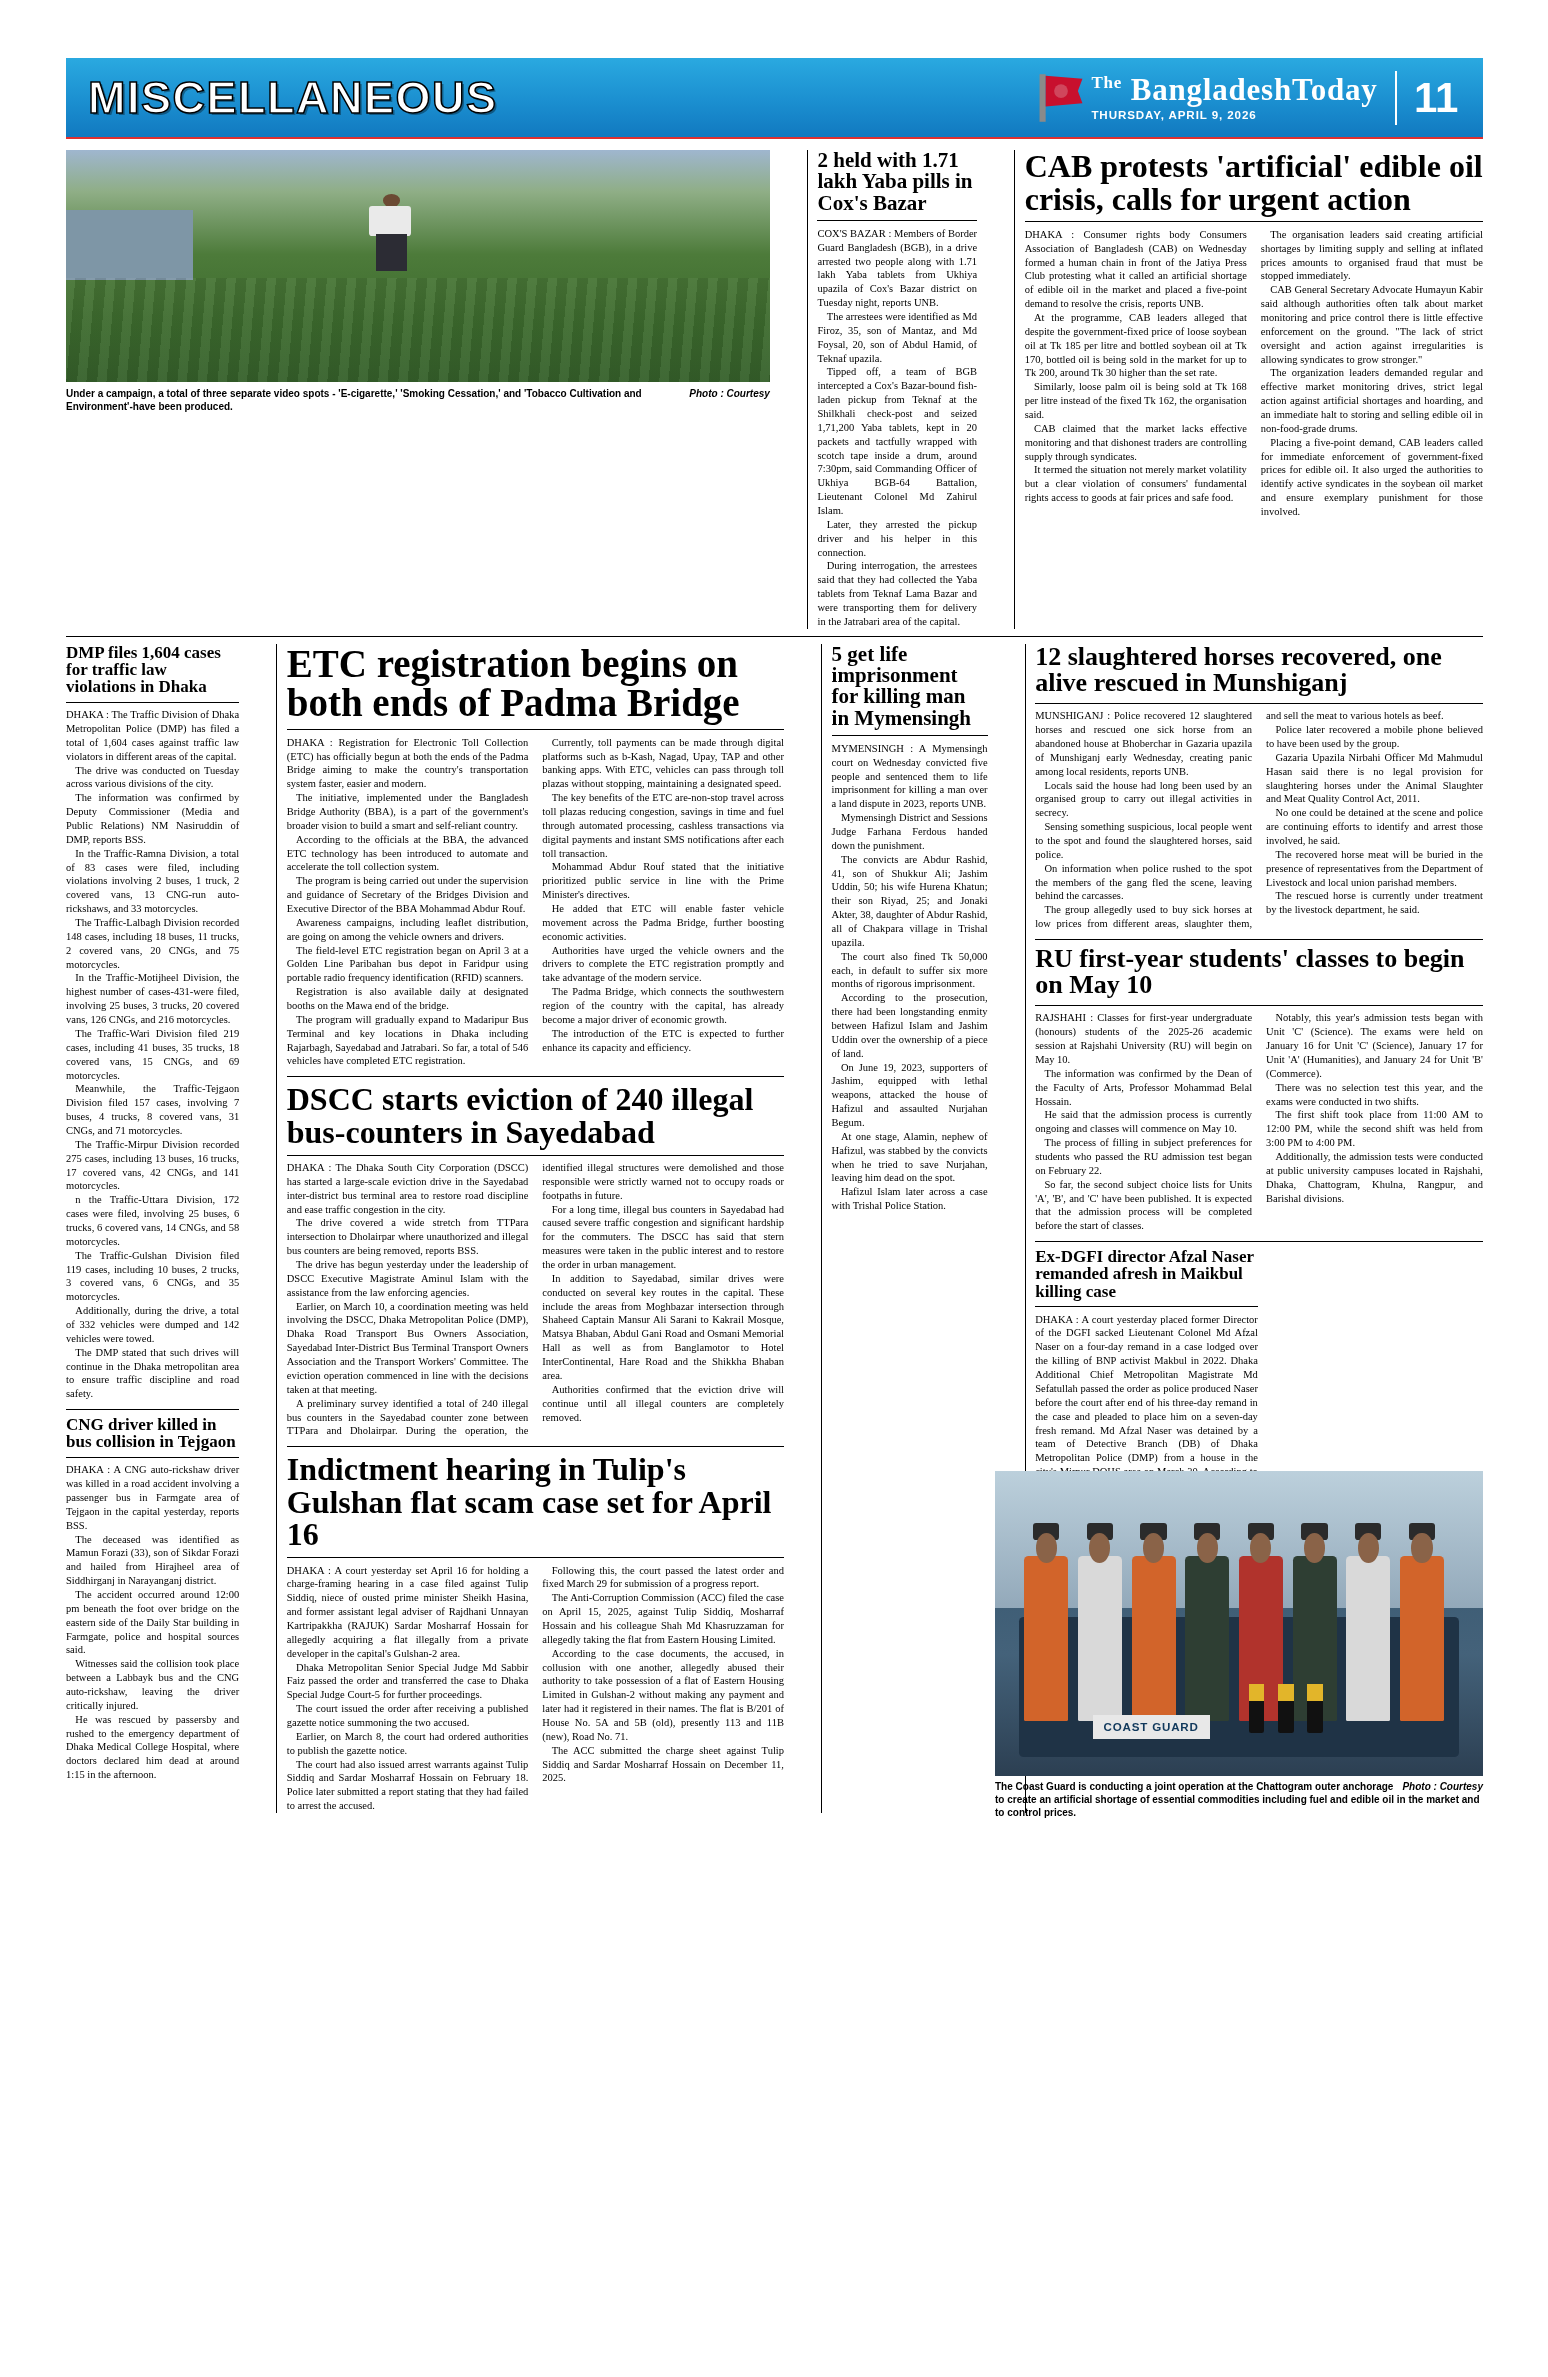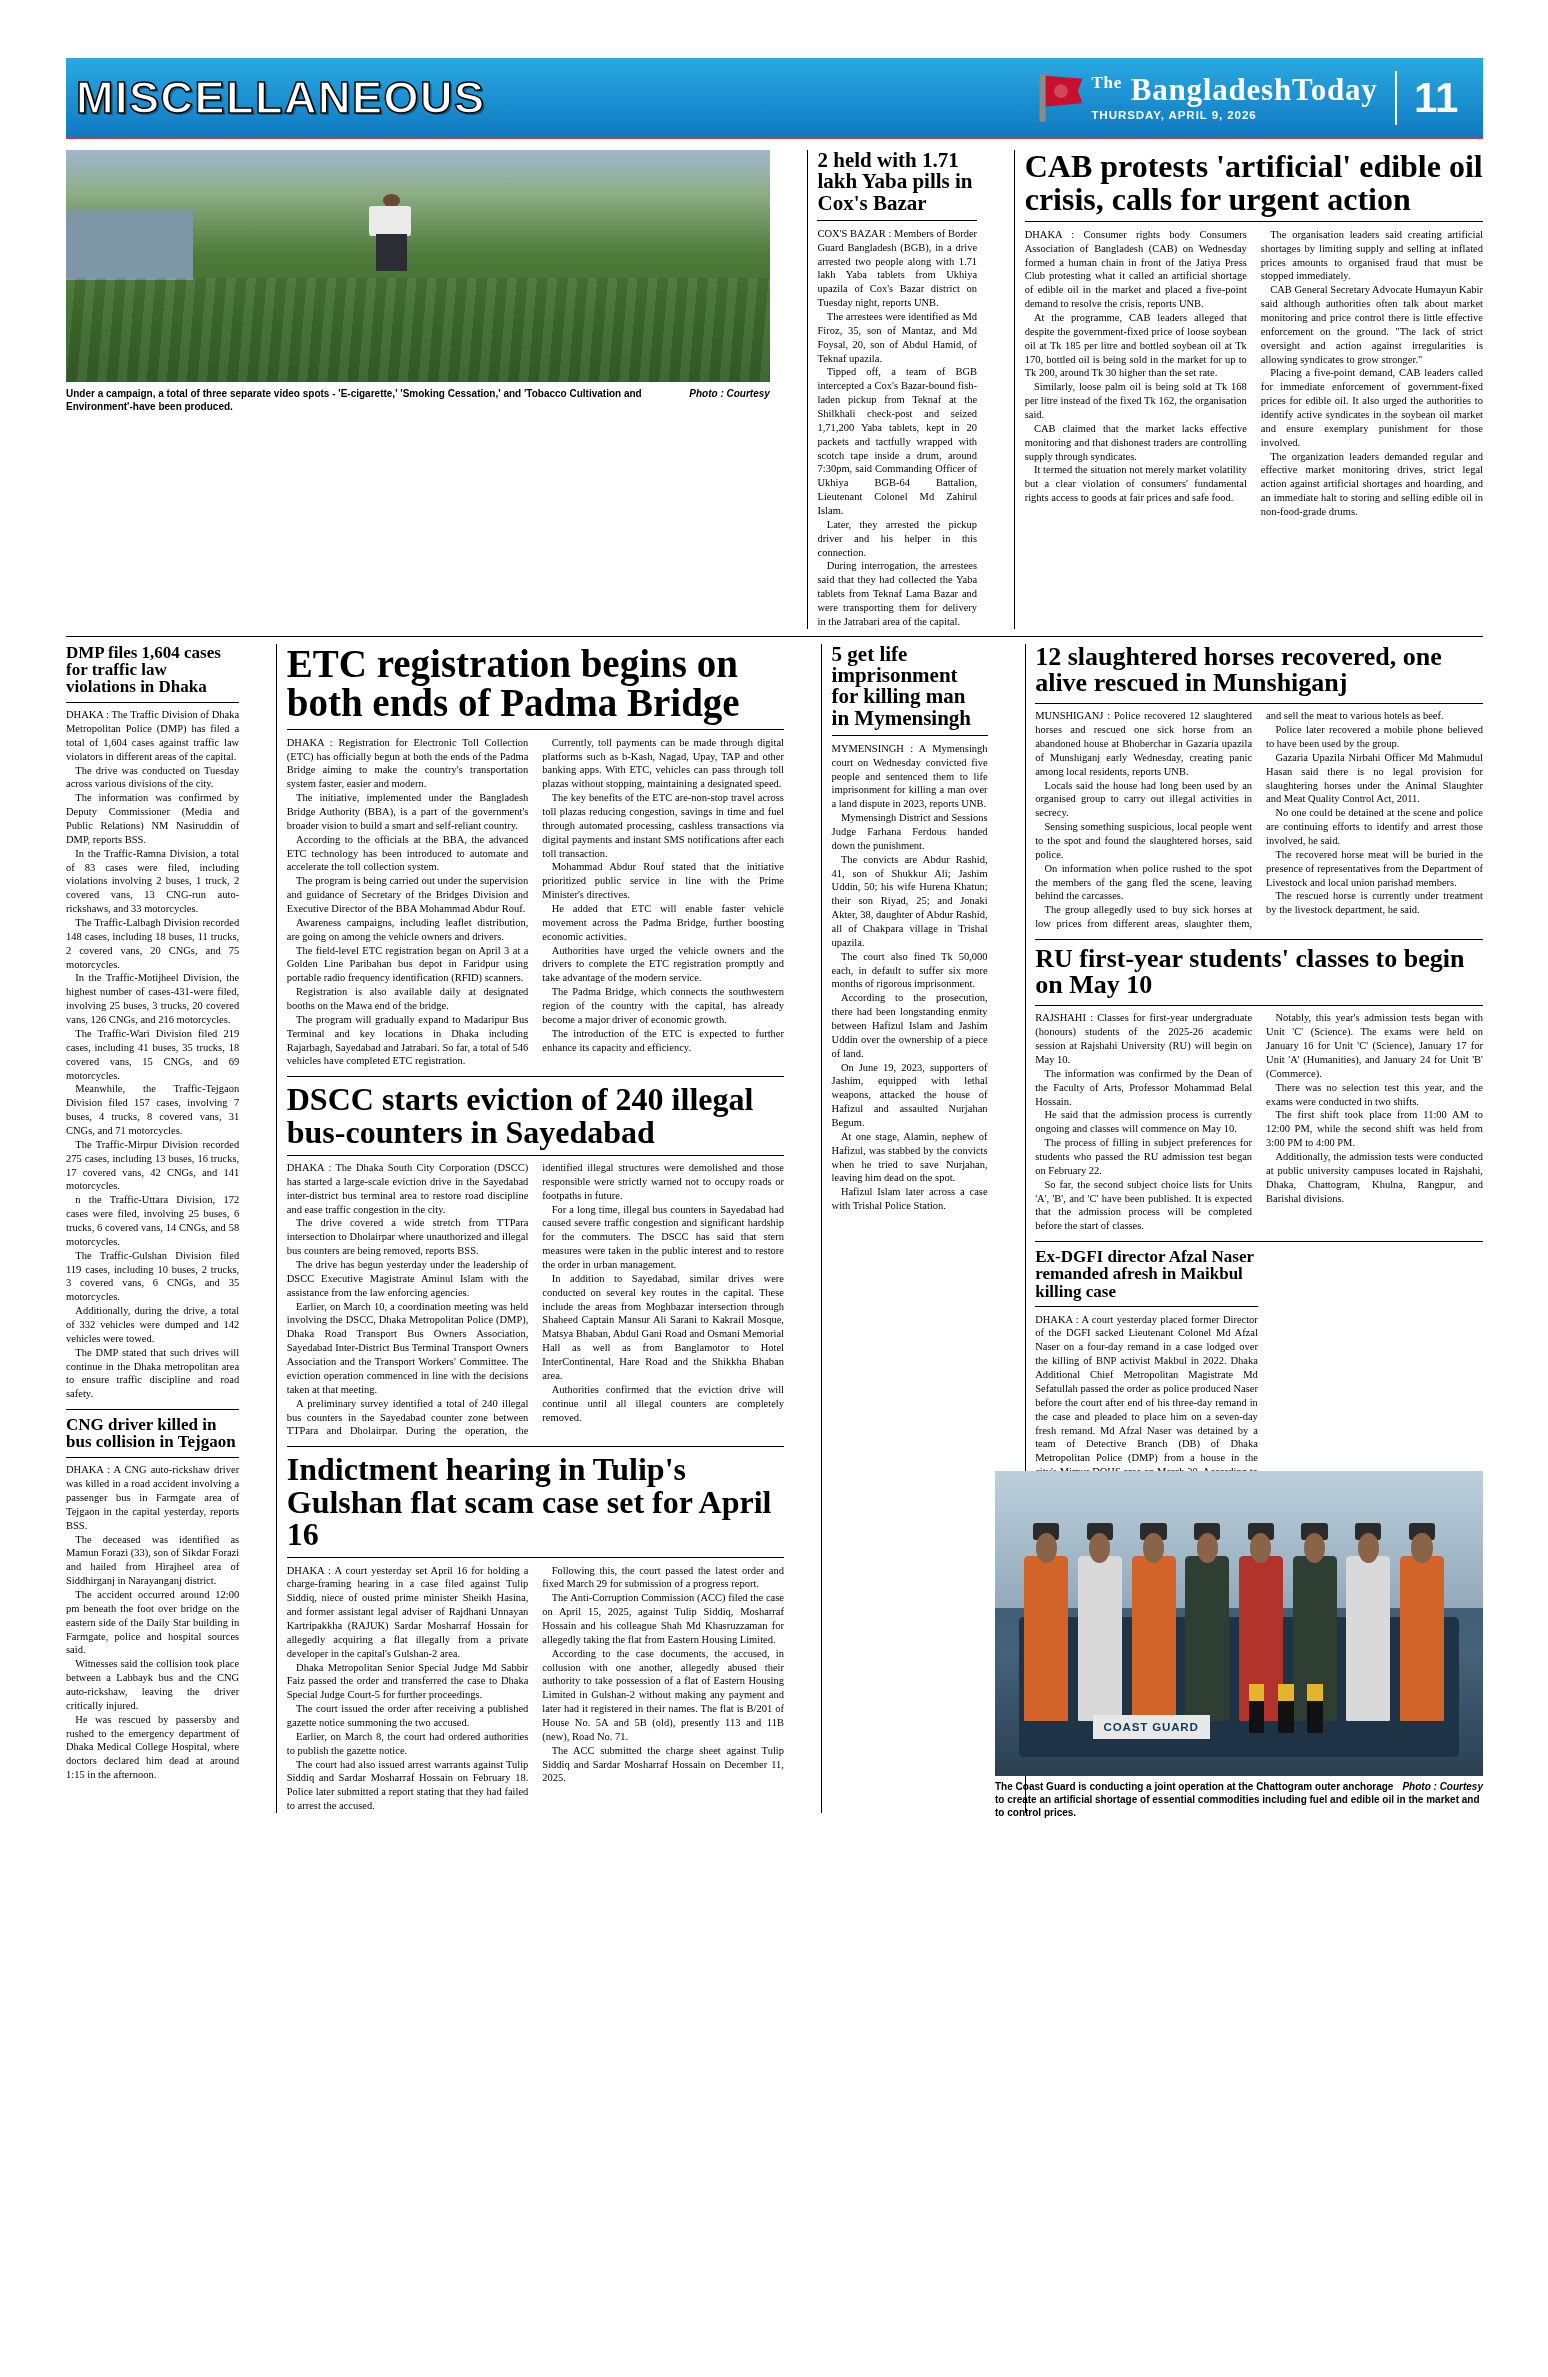--- a/index.html
+++ b/index.html
@@ -21,21 +21,21 @@
     display:flex; align-items:center; justify-content:space-between;
     border-bottom:2.3px solid #e03030;
   }
   .section-title {
     font-family:"Liberation Sans", sans-serif;
     font-weight:bold;
     font-size:45px;
     letter-spacing:1.5px;
     color:#ffffff;
     -webkit-text-stroke:1.5px #000;
-    padding-left:10px;
+    padding-left:22px;
     text-shadow:2.3px 2.3px 0 rgba(0,0,0,0.35);
   }
   .mast-right { display:flex; align-items:center; padding-right:7.7px; }
   .mast-logo-wrap { display:flex; align-items:center; }
   .flag-emblem { width:46px; height:54px; margin-right:7.7px; }
   .brand-block { text-align:left; color:#fff; }
   .brand-line1 {
     font-family:"Liberation Serif", serif;
     font-size:31px; font-weight:bold; letter-spacing:0.8px;
     line-height:1.0;
@@ -186,22 +186,22 @@
         <h1 class="headline hl-lg">CAB protests 'artificial' edible oil crisis, calls for urgent action</h1>
         <div class="rule-thin"></div>
         <div class="cols2">
           <p class="body first">DHAKA : Consumer rights body Consumers Association of Bangladesh (CAB) on Wednesday formed a human chain in front of the Jatiya Press Club protesting what it called an artificial shortage of edible oil in the market and placed a five-point demand to resolve the crisis, reports UNB.</p>
           <p class="body">At the programme, CAB leaders alleged that despite the government-fixed price of loose soybean oil at Tk 185 per litre and bottled soybean oil at Tk 170, bottled oil is being sold in the market for up to Tk 200, around Tk 30 higher than the set rate.</p>
           <p class="body">Similarly, loose palm oil is being sold at Tk 168 per litre instead of the fixed Tk 162, the organisation said.</p>
           <p class="body">CAB claimed that the market lacks effective monitoring and that dishonest traders are controlling supply through syndicates.</p>
           <p class="body">It termed the situation not merely market volatility but a clear violation of consumers' fundamental rights access to goods at fair prices and safe food.</p>
           <p class="body">The organisation leaders said creating artificial shortages by limiting supply and selling at inflated prices amounts to organised fraud that must be stopped immediately.</p>
           <p class="body">CAB General Secretary Advocate Humayun Kabir said although authorities often talk about market monitoring and price control there is little effective enforcement on the ground. "The lack of strict oversight and action against irregularities is allowing syndicates to grow stronger."</p>
+          <p class="body">The organization leaders demanded regular and effective market monitoring drives, strict legal action against artificial shortages and hoarding, and an immediate halt to storing and selling edible oil in non-food-grade drums.</p>
           <p class="body">Placing a five-point demand, CAB leaders called for immediate enforcement of government-fixed prices for edible oil. It also urged the authorities to identify active syndicates in the soybean oil market and ensure exemplary punishment for those involved.</p>
-          <p class="body">The organization leaders demanded regular and effective market monitoring drives, strict legal action against artificial shortages and hoarding, and an immediate halt to storing and selling edible oil in non-food-grade drums.</p>
         </div>
       </div>
     </div>
 
     <div class="rule-thick"></div>
 
     <div class="row">
 
       <div class="col" style="width:194px; padding-left:0;">
         <div>

